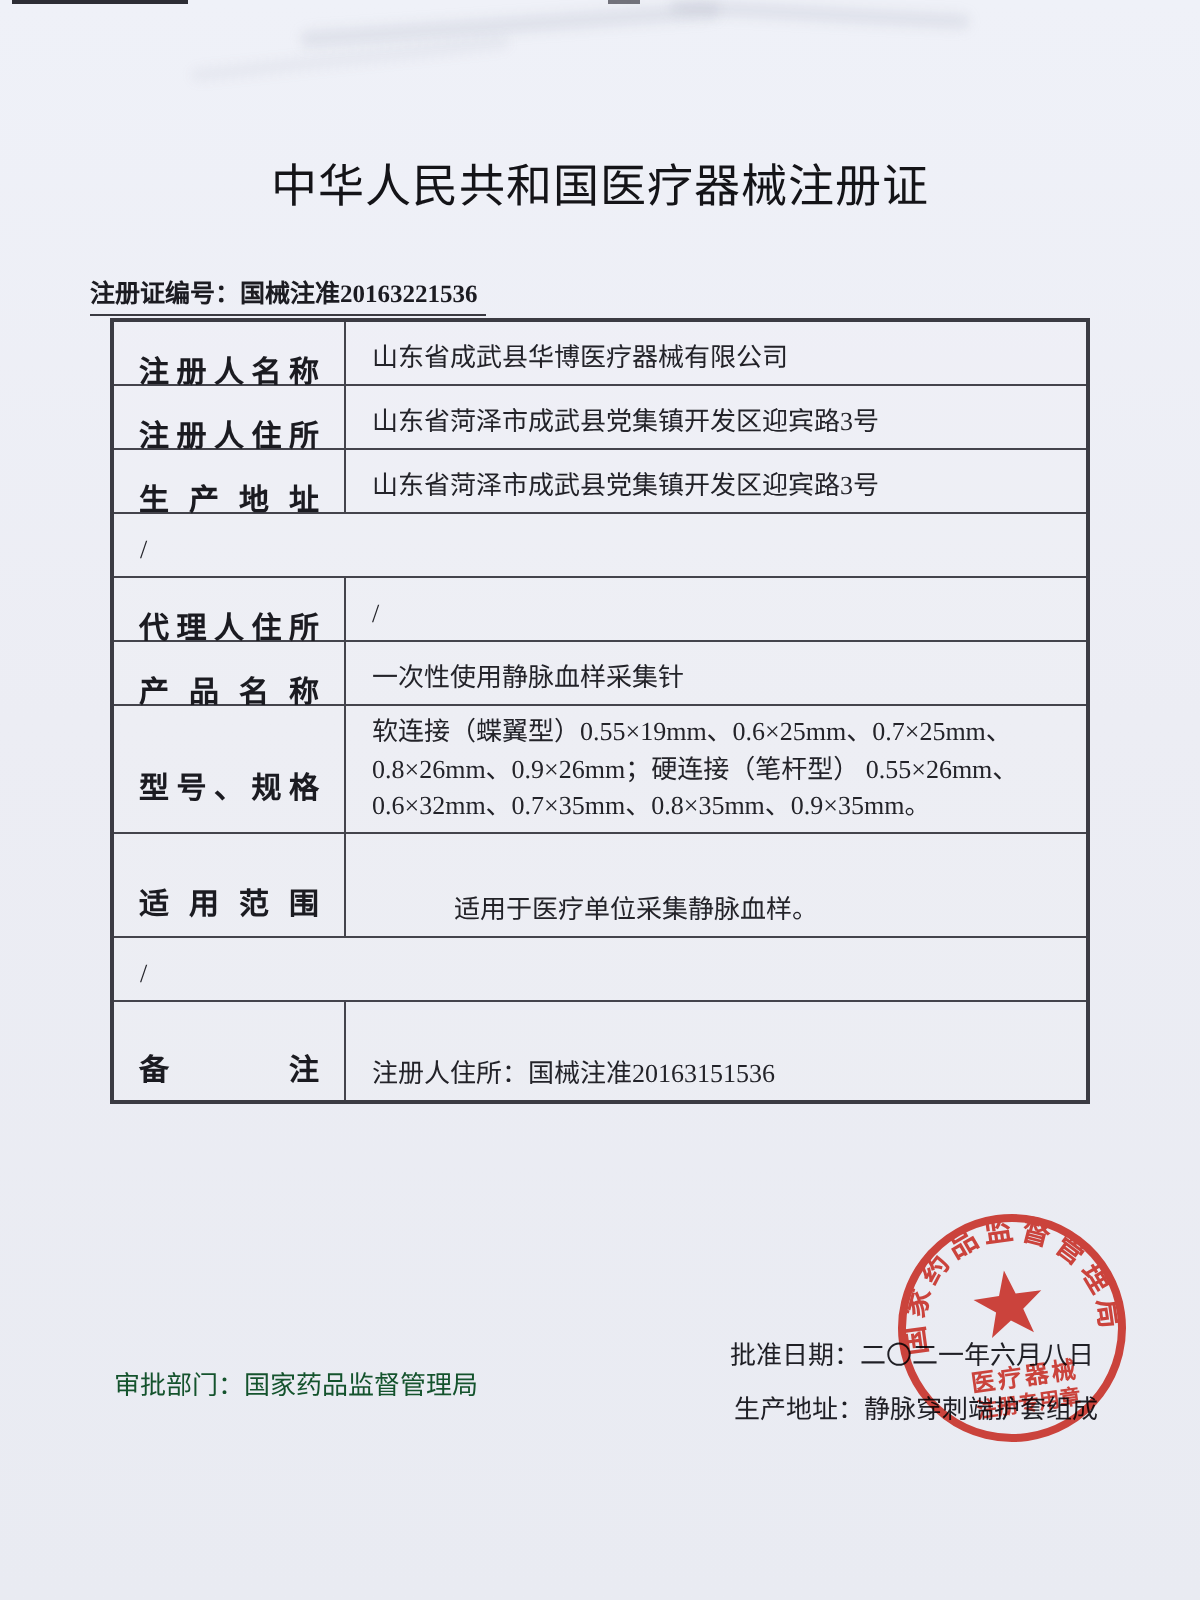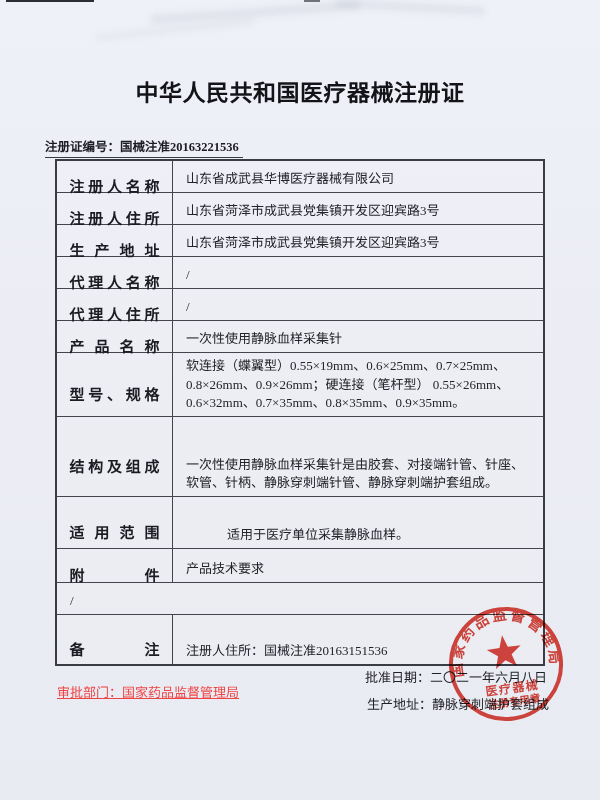--- a/index.html
+++ b/index.html
@@ -13,21 +13,21 @@
   .edge-mark{position:absolute;background:#2d2d35;}
   .em1{left:6px;top:0;width:88px;height:2px;}
   .em2{left:304px;top:0;width:16px;height:2px;opacity:.65;}
   .bleed{position:absolute;background:rgba(145,148,168,.16);filter:blur(3px);border-radius:4px;}
   .b1{left:150px;top:8px;width:210px;height:9px;transform:rotate(-4deg);}
   .b2{left:335px;top:3px;width:150px;height:8px;transform:rotate(3deg);}
   .b3{left:95px;top:26px;width:160px;height:7px;transform:rotate(-6deg);opacity:.6;}
 
   .title{
     position:absolute;left:0;top:74px;width:600px;text-align:center;
-    font-size:23px;font-weight:bold;letter-spacing:.5px;color:#141418;
+    font-size:23px;font-weight:normal;letter-spacing:.5px;color:#141418;
   }
   .certline{
     position:absolute;left:45px;top:136px;
     font-size:12.5px;font-weight:600;color:#1c1c22;
     border-bottom:1.2px solid #3a3a42;padding:0 4px 2px 0;text-align:center;
   }
   .table{
     position:absolute;left:55px;top:159px;width:490px;
     border:2px solid #3b3b43;box-sizing:border-box;
     display:flex;flex-direction:column;
@@ -44,21 +44,21 @@
     font-size:15px;font-weight:bold;color:#1b1b21;
     text-align:justify;text-align-last:justify;margin-top:17px;
   }
   .cv{
     flex:1;display:flex;align-items:flex-end;
     padding:4px 8px 4px 13px;font-size:13px;line-height:1.4;color:#232329;
   }
   .h32{height:32px;} .h34{height:34px;} .h49{height:49px;font-family:Liberation Serif, serif;} .h52{height:52px;gap:41px;}
   .h64{height:64px;} .h80{height:80px;}
 
-  .dept{position:absolute;left:57px;top:682px;font-size:13px;color:#ef4444;text-decoration:underline;}
+  .dept{position:absolute;left:57px;top:682px;font-size:13px;color:#14532d;}
   .date1{position:absolute;left:365px;top:667px;font-size:13px;color:#1f1f25;}
   .date2{position:absolute;left:367px;top:694px;font-size:13px;color:#1f1f25;}
 
   .seal{
     position:absolute;left:440px;top:598px;width:132px;height:132px;
     mix-blend-mode:multiply;opacity:.85;filter:blur(.25px);
   }
 </style>
 </head>
 <body>
@@ -92,23 +92,20 @@
   </div>
   <div class="row h32">
     <div class="cl">
         <span class="jlabel">生产地址</span>
       </div>
     <div class="cv">
         <span>山东省菏泽市成武县党集镇开发区迎宾路3号</span>
       </div>
   </div>
   <div class="row h32">
-    <div class="cl">
-        <span class="jlabel">代理人名称</span>
-      </div>
     <div class="cv">
         <span>/</span>
       </div>
   </div>
   <div class="row h32">
     <div class="cl">
         <span class="jlabel">代理人住所</span>
       </div>
     <div class="cv">
         <span>/</span>
@@ -123,42 +120,26 @@
       </div>
   </div>
   <div class="row h64">
     <div class="cl">
         <span class="jlabel">型号、规格</span>
       </div>
     <div class="cv">
         <span>软连接（蝶翼型）0.55×19mm、0.6×25mm、0.7×25mm、0.8×26mm、0.9×26mm；硬连接（笔杆型） 0.55×26mm、0.6×32mm、0.7×35mm、0.8×35mm、0.9×35mm。</span>
       </div>
   </div>
-  <div class="row h80">
-    <div class="cl">
-        <span class="jlabel">结构及组成</span>
-      </div>
-    <div class="cv">
-        <span>一次性使用静脉血样采集针是由胶套、对接端针管、针座、软管、针柄、静脉穿刺端针管、静脉穿刺端护套组成。</span>
-      </div>
-  </div>
   <div class="row h52">
     <div class="cl">
         <span class="jlabel">适用范围</span>
       </div>
     <div class="cv">
         <span>适用于医疗单位采集静脉血样。</span>
-      </div>
-  </div>
-  <div class="row h34">
-    <div class="cl">
-        <span class="jlabel">附件</span>
-      </div>
-    <div class="cv">
-        <span>产品技术要求</span>
       </div>
   </div>
   <div class="row h32">
     <div class="cv">
         <span>/</span>
       </div>
   </div>
   <div class="row h49">
     <div class="cl">
         <span class="jlabel">备注</span>

